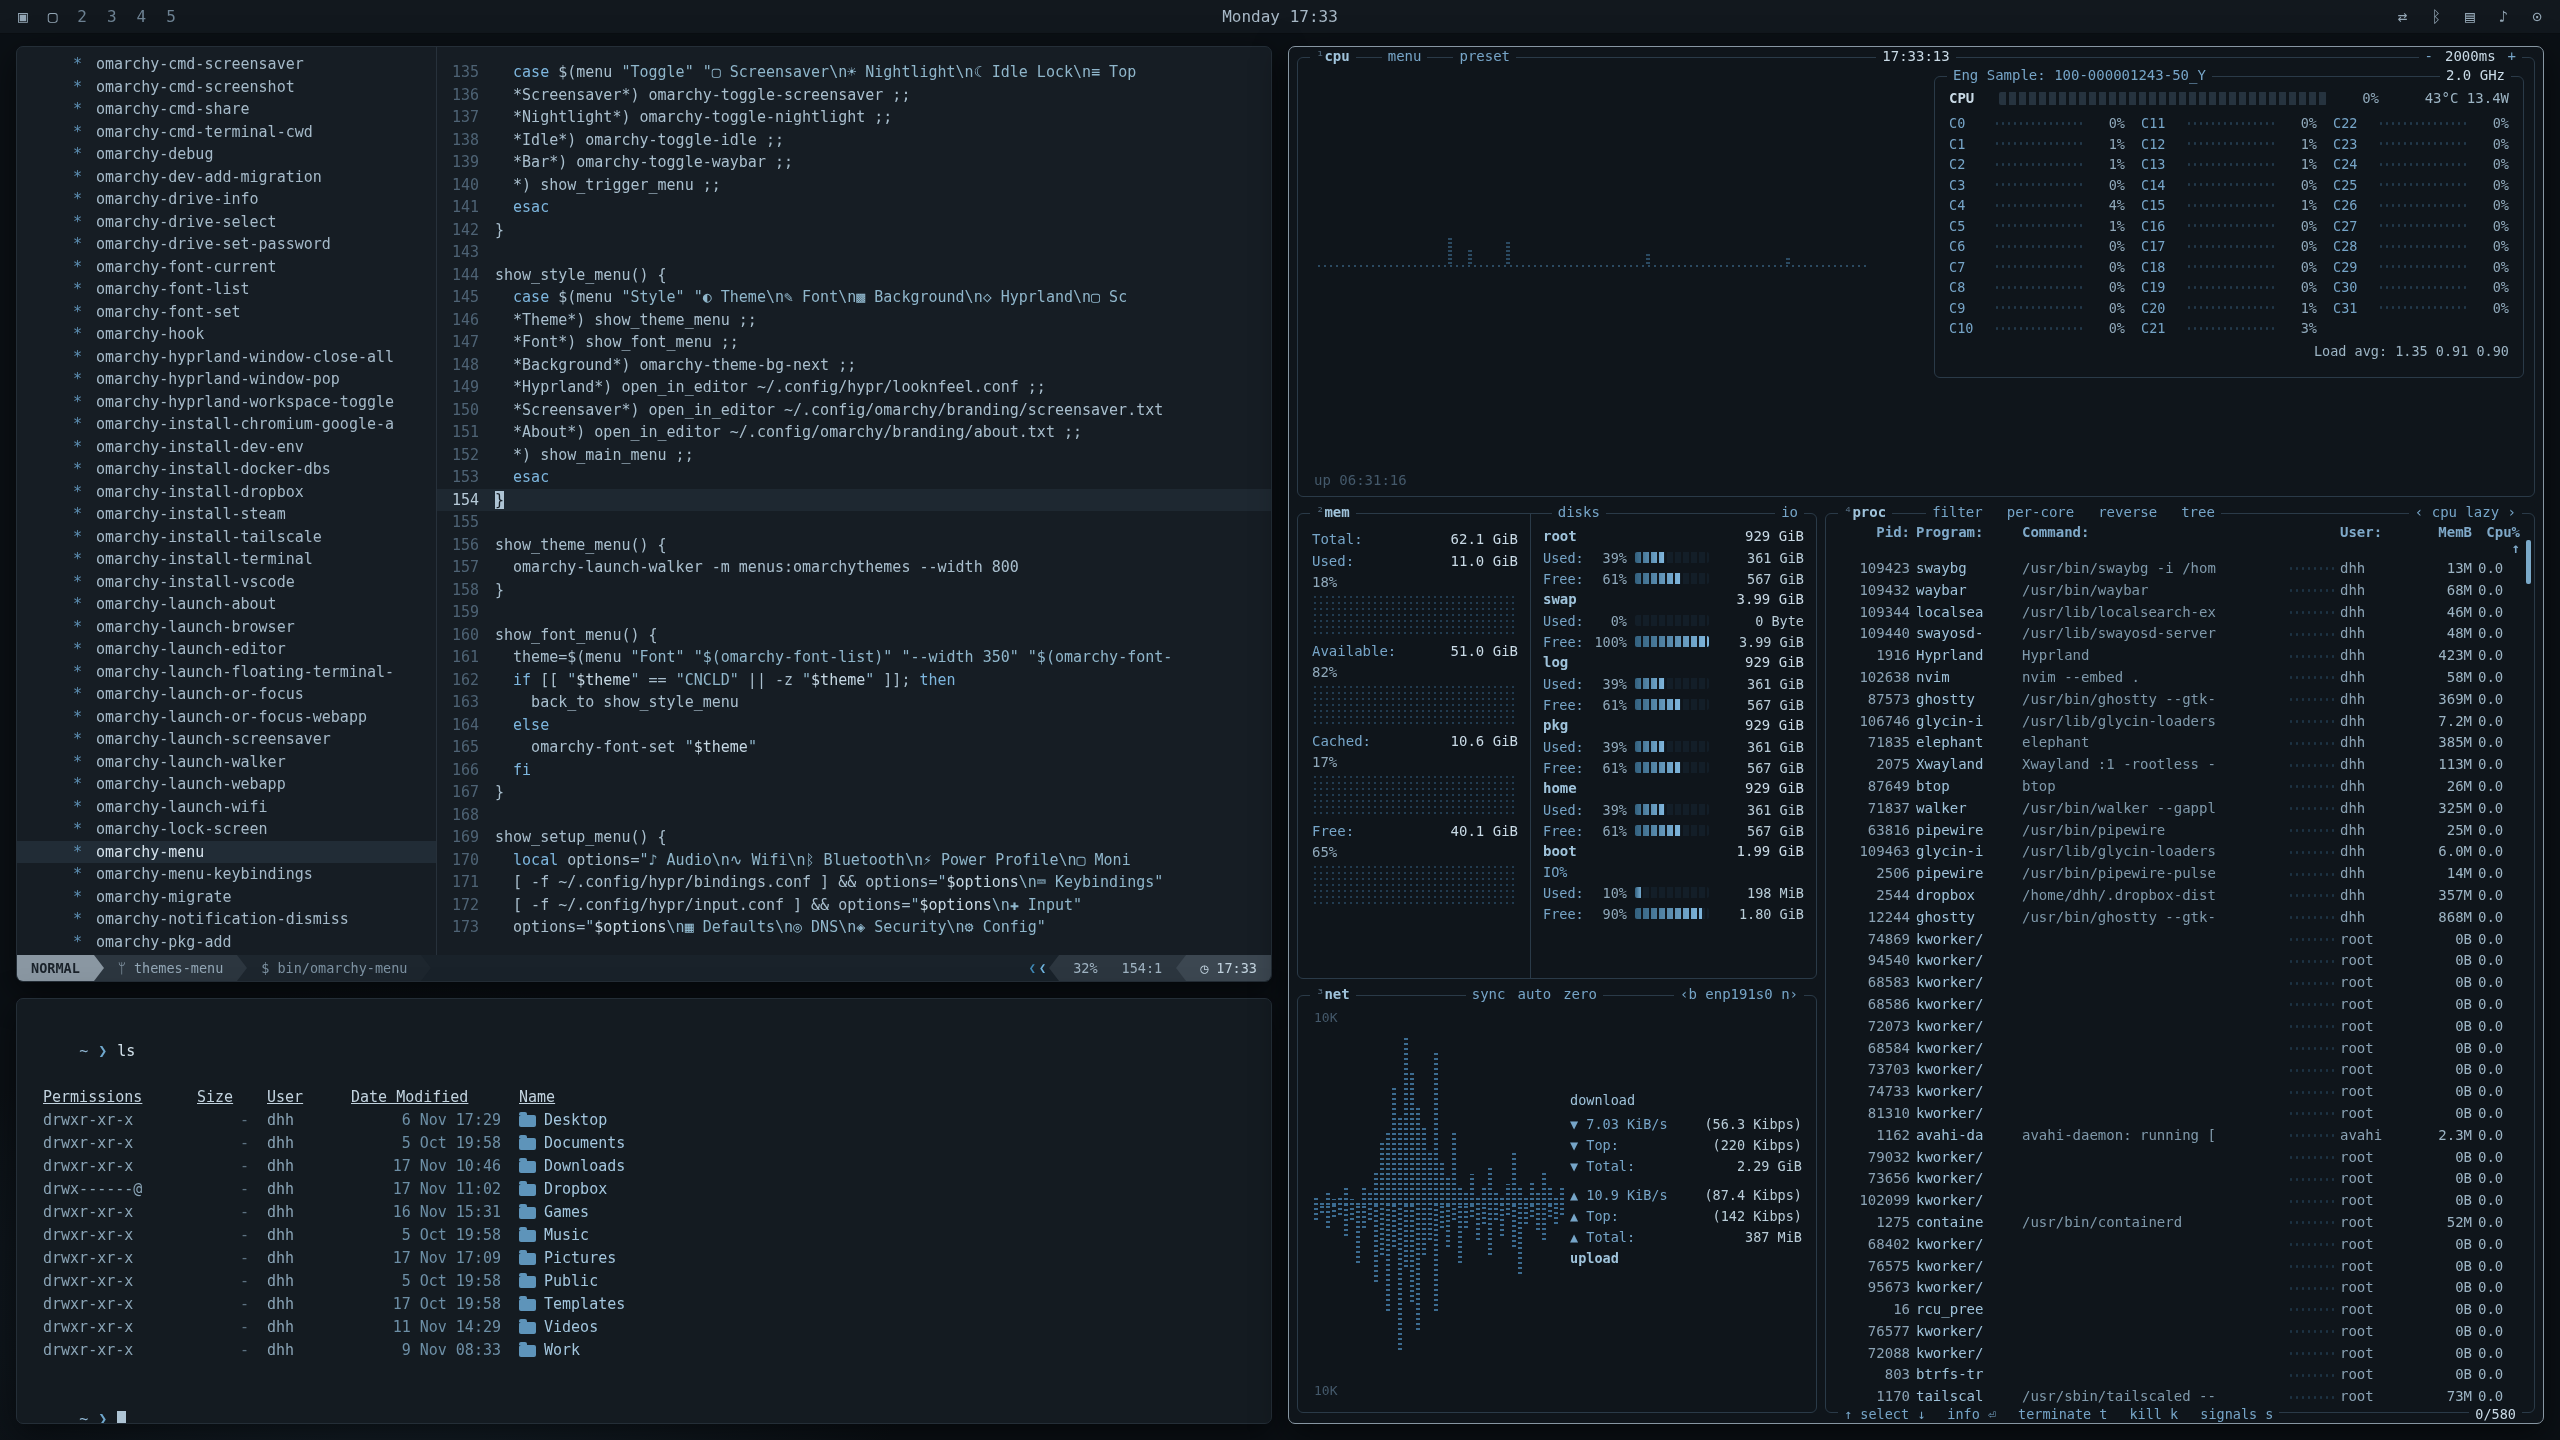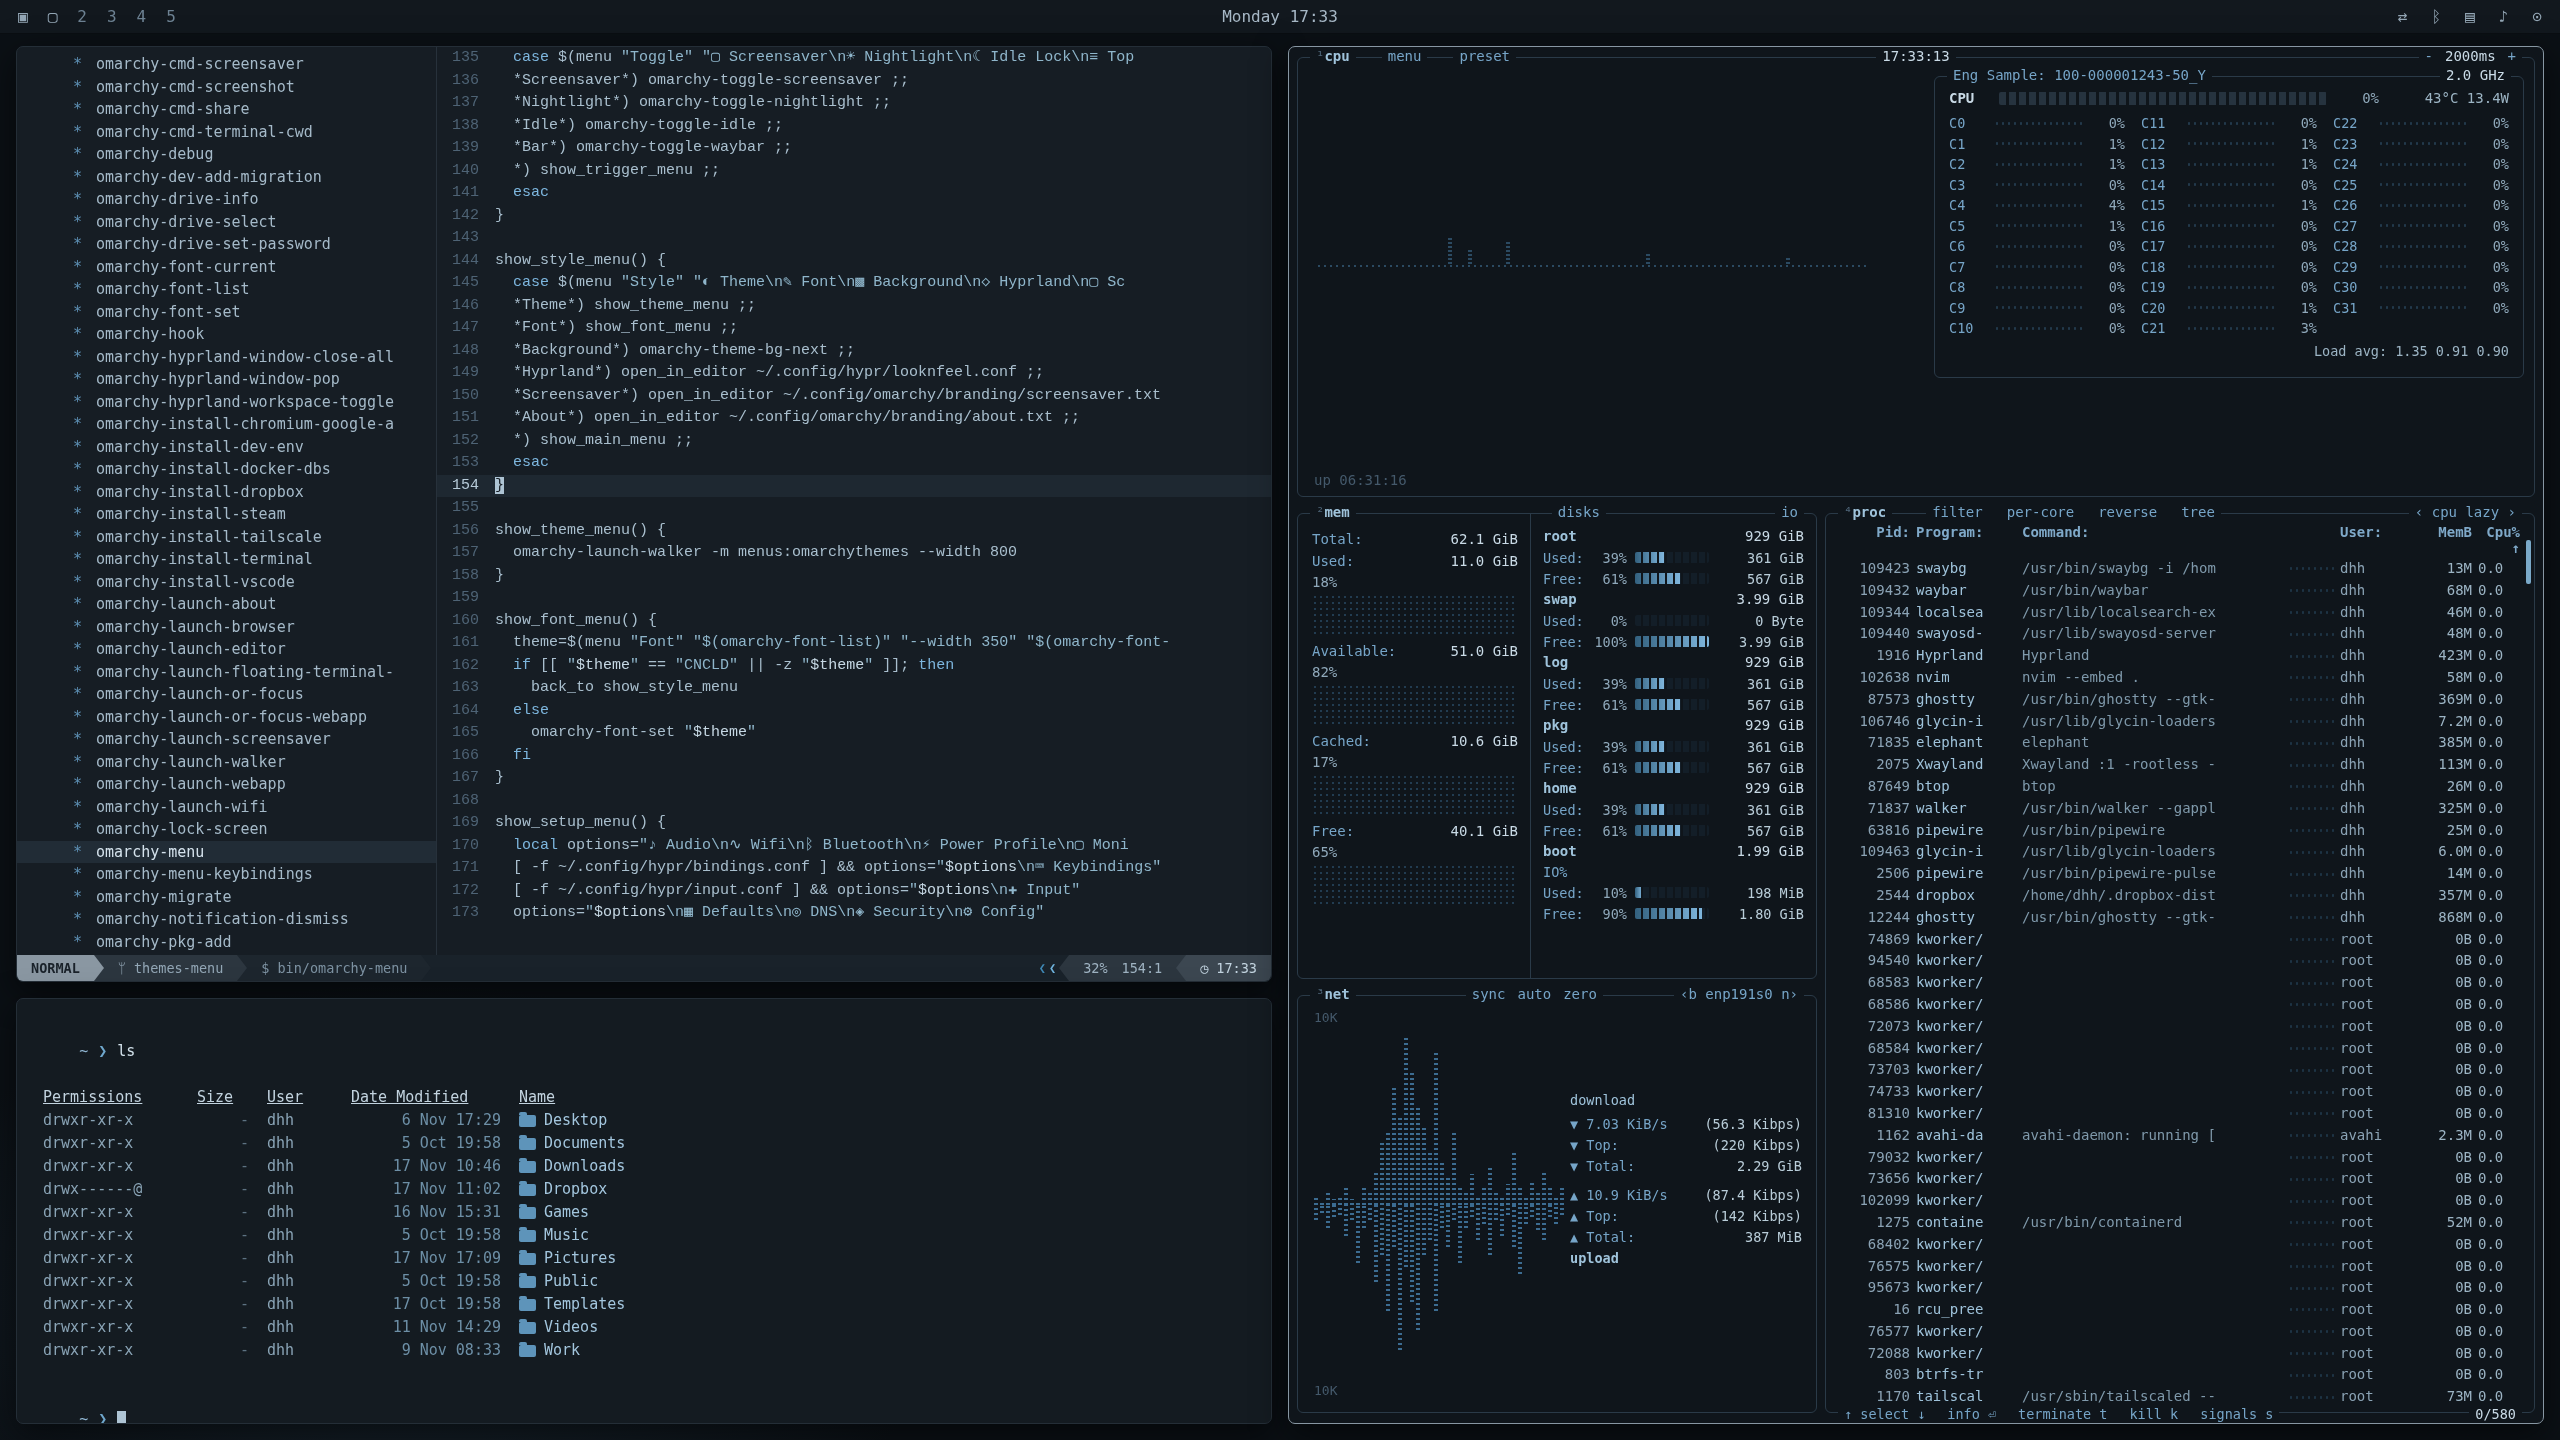--- a/index.html
+++ b/index.html
@@ -30,21 +30,21 @@
     border:1px solid #8796a2; font-size:14px; overflow:hidden; }
 
   
   .nvim-main { flex:1; display:flex; overflow:hidden; }
   .file-pane { width:420px; padding:6px 0 0 56px; overflow:hidden; border-right:1px solid #27313b; }
   .file-item { height:22.5px; line-height:22.5px; font-size:15px; white-space:nowrap; }
   .file-item .star { color:#5d8fb3; margin-right:14px; }
   .file-item .fname { color:#a5bac9; }
   .file-item.active { background:#212c36; margin-left:-56px; padding-left:56px; }
   .file-item.active .fname { color:#d4e2ec; }
-  .code-pane { flex:1; padding-top:0; overflow:hidden;font-family:Liberation Mono, monospace; }
+  .code-pane { flex:1; padding-top:14px; overflow:hidden; }
   .cl { display:flex; height:22.5px; line-height:22.5px; font-size:15px; white-space:pre; }
   .cl .ln { width:58px; text-align:right; padding-right:16px; color:#4e6375; flex:none; }
   .cl .ct { color:#a9bfce; }
   .cl.active { background:#1e2831; }
   .cl.active .ln { color:#b7cbd9; }
   .kw { color:#7db6de; }
   .str { color:#8fb6cb; }
   .var { color:#c6d8e4; }
   .cursor { background:#aec4d4; color:#161d24; }
 
@@ -54,21 +54,21 @@
   .seg-mode { background:#8a97a2; color:#1a222a; font-weight:bold; }
   .seg-branch { background:#2c363f; color:#93a7b6; gap:8px; }
   .seg-file { background:#1d262e; color:#7d92a2; gap:8px; }
   .fill { flex:1; background:#19222a; }
   .pl { width:0; height:0; border-top:13px solid transparent; border-bottom:13px solid transparent; }
   .pl-a { border-left:10px solid #8a97a2; background:#2c363f; }
   .pl-b { border-left:10px solid #2c363f; background:#1d262e; }
   .pl-c { border-left:10px solid #1d262e; background:#19222a; }
   .pl-r1 { border-right:10px solid #2c363f; background:#19222a; }
   .pl-r2 { border-right:10px solid #3c4751; background:#2c363f; }
-  .seg-pos { background:#2c363f; color:#9fb3c2; gap:14px; }
+  .seg-pos { background:#2c363f; color:#9fb3c2; gap:24px; }
   .seg-time { background:#3c4751; color:#c3d4e0; gap:8px; }
   .chev { color:#3f88b5; margin-right:3px; font-size:12px; }
   .chev2 { color:#6fb3dd; }
 
   
   .t-line { white-space:pre; }
   .t-prompt { color:#6fa7cc; font-weight:bold; margin-right:10px; }
   .t-path { color:#8fb5d1; margin-right:10px; }
   .t-cmd { color:#d2e1ea; }
   .t-grid { display:grid; grid-template-columns:136px 52px 66px 150px 1fr; column-gap:18px; }

